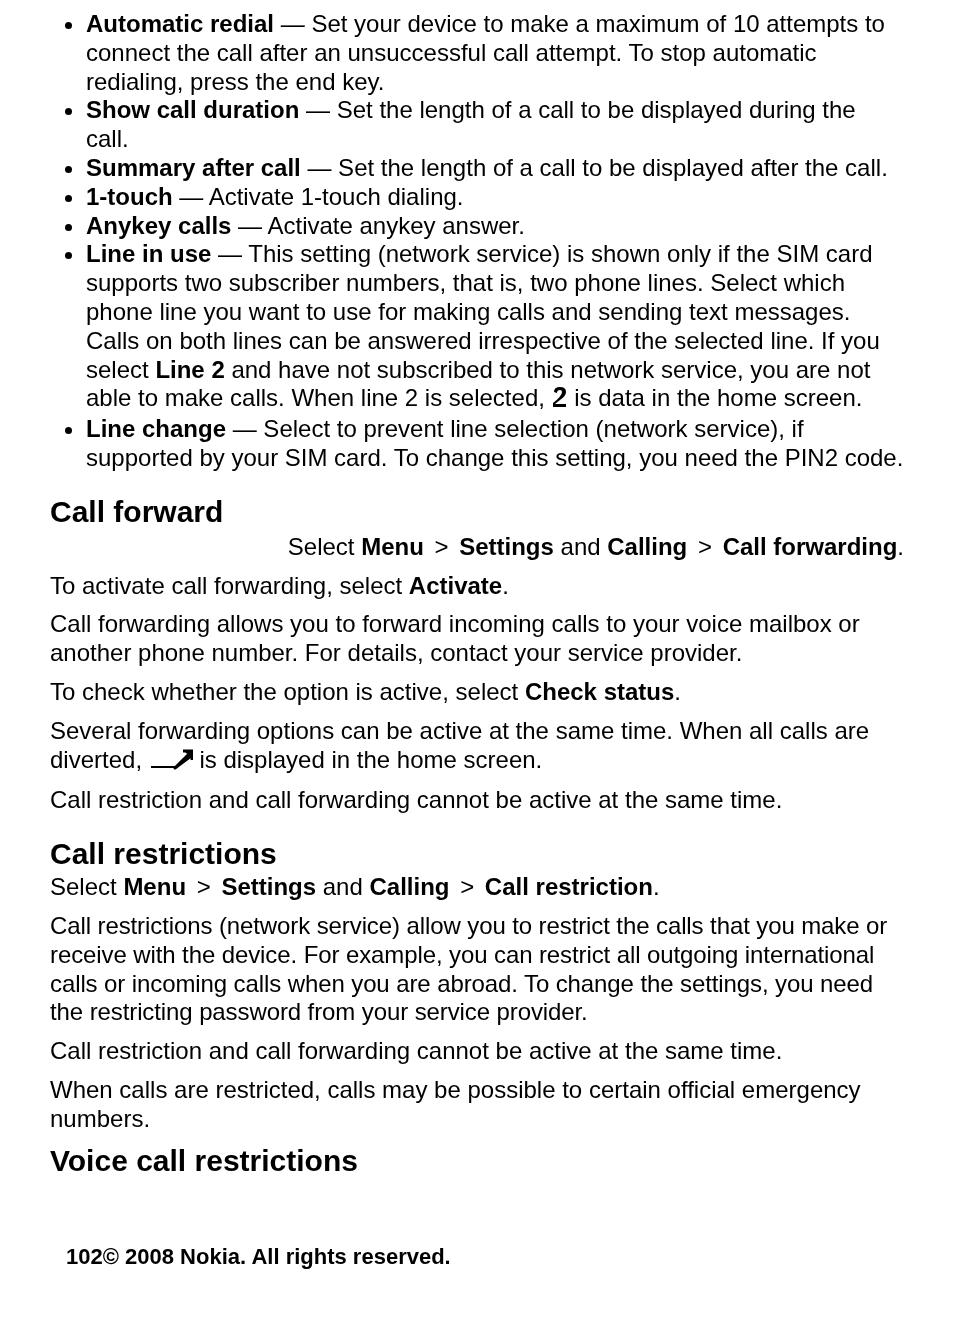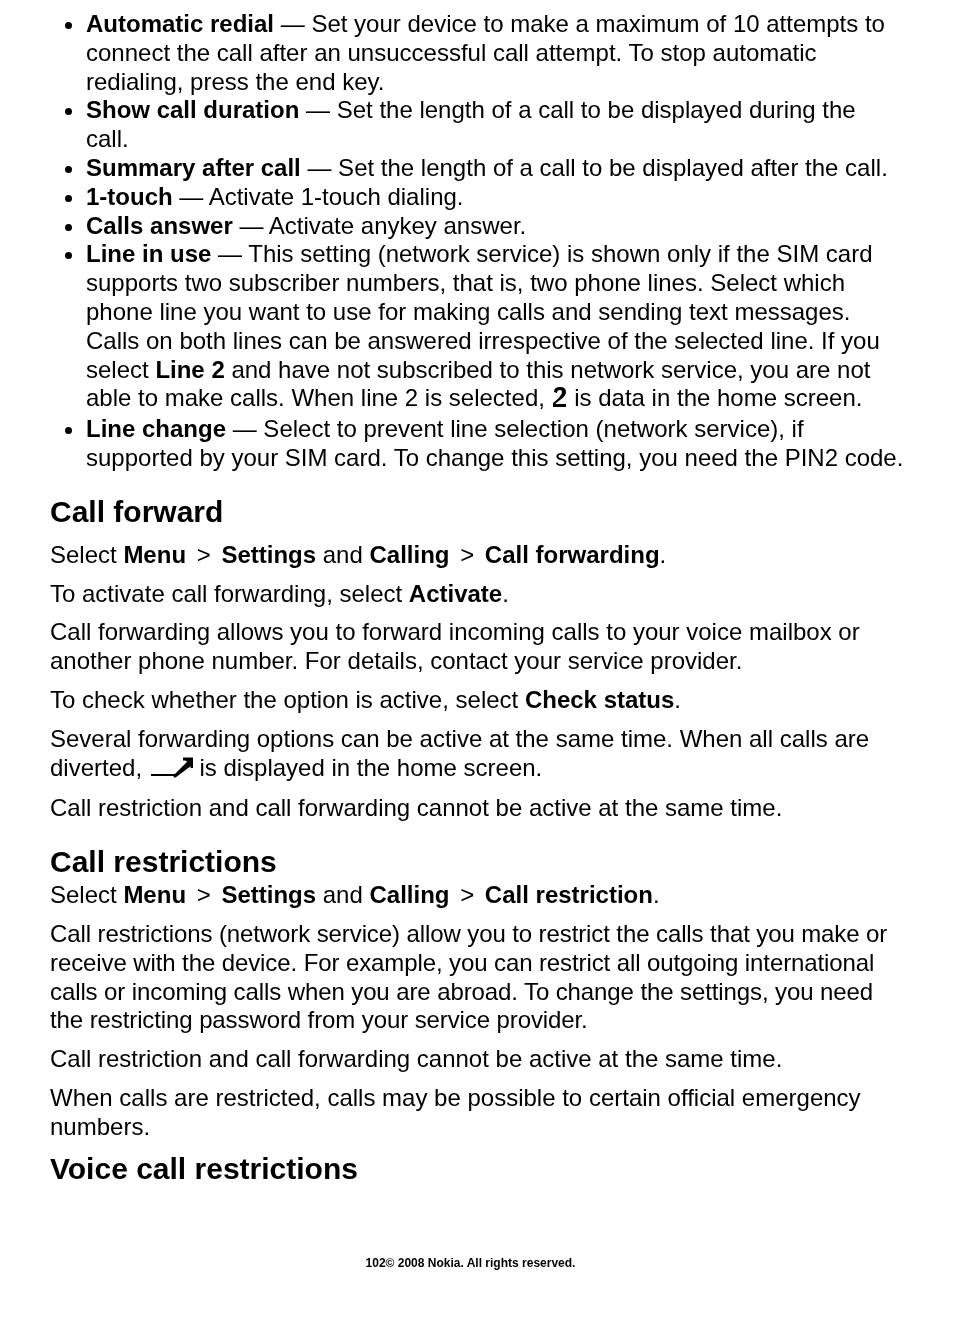--- a/index.html
+++ b/index.html
@@ -47,25 +47,25 @@
     margin: 0 4px;
     font-weight: 400;
   }
   .inline-icon {
     display: inline-block;
     vertical-align: -2px;
   }
   .footer {
     position: absolute;
     bottom: 52px;
-    left: 37px;
+    left: 66px;
     right: 50px;
     display: flex;
-    justify-content: center;
-    font-size: 12px;
+    justify-content: flex-start;
+    font-size: 22px;
     font-weight: 700;
   }
   svg { display: inline-block; }
 </style>
 </head>
 <body>
 
 <div class="page">
 
   <ul class="settings-list">
@@ -75,35 +75,35 @@
     <li>
       <span class="bold">Show call duration</span><span> — Set the length of a call to be displayed during the call.</span>
     </li>
     <li>
       <span class="bold">Summary after call</span><span> — Set the length of a call to be displayed after the call.</span>
     </li>
     <li>
       <span class="bold">1-touch</span><span> — Activate 1-touch dialing.</span>
     </li>
     <li>
-      <span class="bold">Calls answer</span><span> — Activate anykey answer.</span>
+      <span class="bold">Anykey calls</span><span> — Activate anykey answer.</span>
     </li>
     <li>
       <span class="bold">Line in use</span><span> — This setting (network service) is shown only if the SIM card supports two subscriber numbers, that is, two phone lines. Select which phone line you want to use for making calls and sending text messages. Calls on both lines can be answered irrespective of the selected line. If you select </span><span class="bold">Line 2</span><span> and have not subscribed to this network service, you are not able to make calls. When line 2 is selected, </span><span class="inline-icon"><svg width="16" height="22" viewBox="0 0 16 22">
             <path d="M2 6 Q2 1 8 1 Q14 1 14 6 Q14 10 8 14 L3 18 L14 18 L14 21 L1 21 L1 17 Q10 10 10 6 Q10 4 8 4 Q5 4 5 7 Z" fill="#000"></path>
           </svg></span><span> is data in the home screen.</span>
     </li>
     <li>
       <span class="bold">Line change</span><span> — Select to prevent line selection (network service), if supported by your SIM card. To change this setting, you need the PIN2 code.</span>
     </li>
   </ul>
 
   <h2 class="section-title">Call forward</h2>
 
-  <p class="body-text" style="margin-top:12px;">
+  <p class="body-text" style="margin-top:4px;text-align:right;">
     <span>Select </span><span class="bold">Menu</span>
     <span class="nav-sep">&gt;</span>
     <span class="bold">Settings</span><span> and </span><span class="bold">Calling</span>
     <span class="nav-sep">&gt;</span>
     <span class="bold">Call forwarding</span><span>.</span>
   </p>
 
   <p class="body-text">
     <span>To activate call forwarding, select </span><span class="bold">Activate</span><span>.</span>
   </p>

